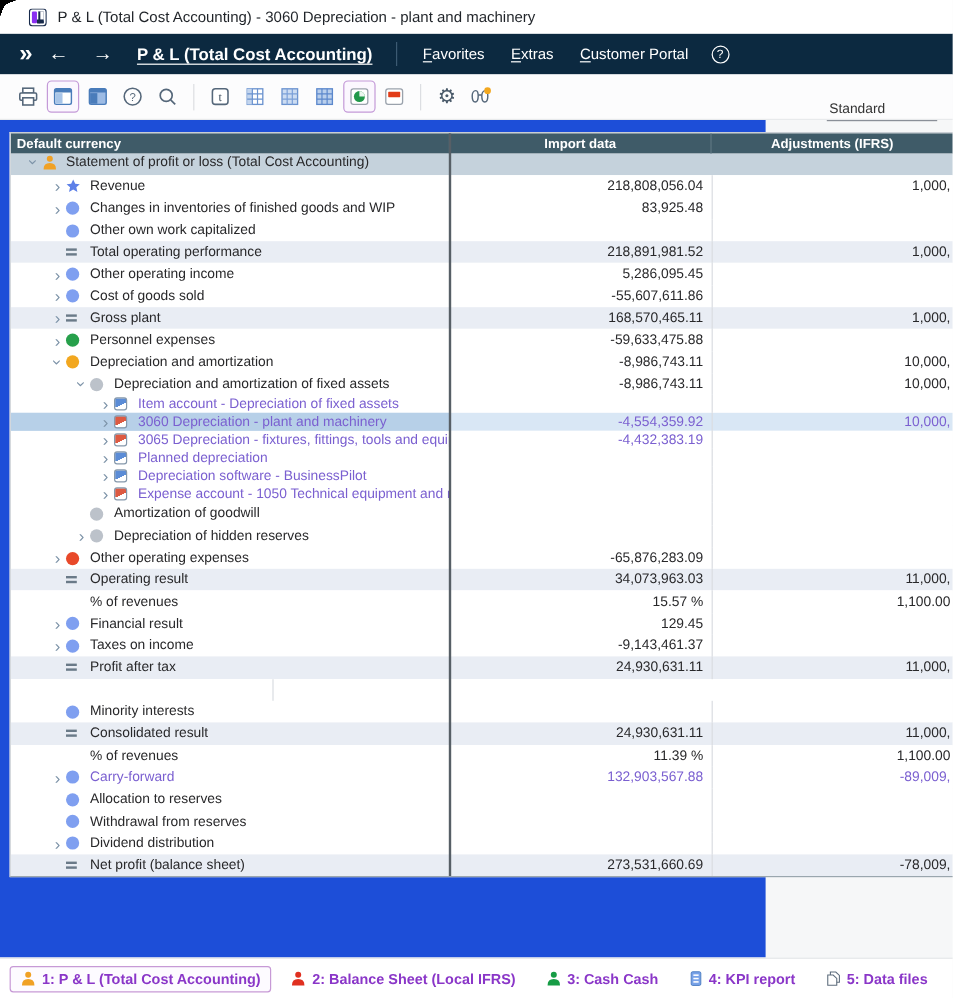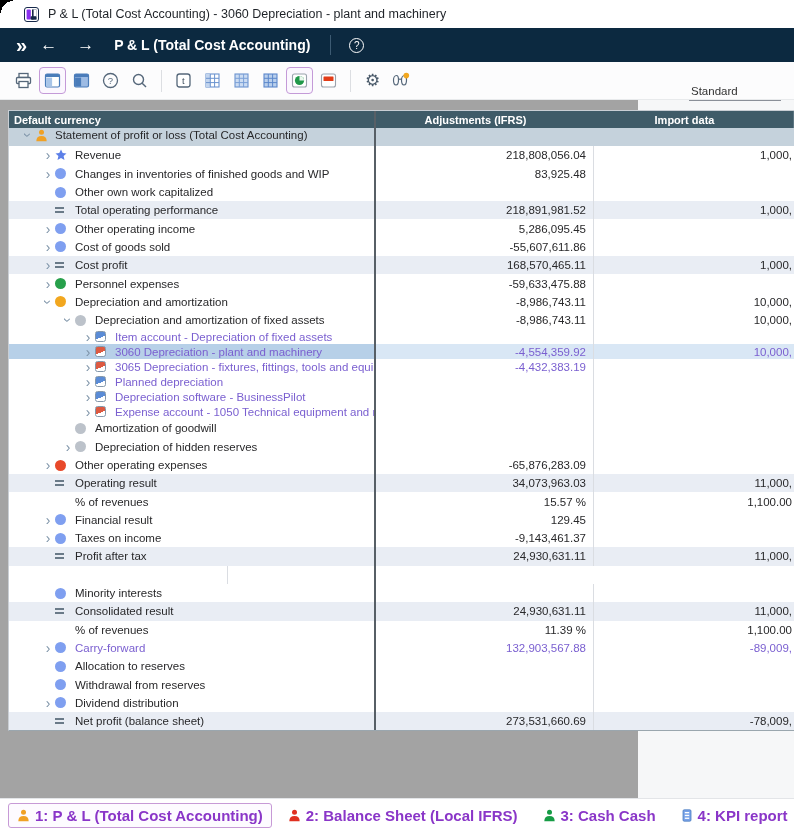--- a/index.html
+++ b/index.html
@@ -13,21 +13,21 @@
   .corner { position: absolute; left: 0; top: 0; width: 13px; height: 13px;
             background: radial-gradient(circle at 13px 13px, transparent 12px, #000 12px); }
   .logo { width: 15px; height: 15px; flex: none; }
   .title-text { font-size: 12.5px; color: #1f2328; }
 
   
   .navbar { height: 34px; background: #0c2940; display: flex; align-items: center;
             color: #fff; padding: 0 12px; }
   .nav-chev { font-size: 20px; font-weight: bold; letter-spacing: -1px; cursor: pointer; padding: 0 4px; }
   .nav-arrow { font-size: 17px; cursor: pointer; padding: 0 10px; }
-  .nav-title { font-size: 14px; font-weight: bold; 
+  .nav-title { font-size: 14px; font-weight: bold; text-decoration: underline;
                text-underline-offset: 3px; margin: 0 10px 0 10px; cursor: pointer; }
   .nav-div { width: 1px; height: 20px; background: #3c5a72; margin: 0 10px; }
   .nav-item { font-size: 12.5px; margin: 0 11px; cursor: pointer; }
   .nav-item u { text-underline-offset: 2px; }
   .nav-help { width: 15px; height: 15px; border: 1.2px solid #fff; border-radius: 50%;
               font-size: 10px; display: flex; align-items: center; justify-content: center;
               margin-left: 8px; cursor: pointer; }
 
   
   .toolbar { height: 38px; background: #fcfcfd; display: flex; align-items: center;
@@ -35,21 +35,21 @@
   .tbtn { width: 27px; height: 27px; display: flex; align-items: center; justify-content: center;
           margin: 0 1px; border: 1.5px solid transparent; border-radius: 4px; cursor: pointer; }
   .tbtn.sel { border-color: #c49ad8; background: #fbf7fe; }
   .tdiv { width: 1px; height: 22px; background: #dcdee2; margin: 0 7px; }
   .tb-spacer { flex: 1; }
   .profile { width: 92px; border-bottom: 1px solid #8a8f98; font-size: 11.5px; color: #333;
              padding: 3px 2px; margin-right: 4px; cursor: pointer; margin-top: 22px; }
   .gear-glyph { font-size: 17px; color: #4a5a6a; line-height: 1; }
 
   
-  .content { position: absolute; top: 100px; left: 0; width: 638px; height: 698px; background: #a3a3a3; }
+  .content { position: absolute; top: 100px; left: 0; width: 638px; height: 698px; background: #1d4ed8; }
   .grid { position: absolute; left: 8px; top: 10px; width: 786px; background: #fff;
           border-left: 1px solid #c9ced4; border-top: 1px solid #c9ced4;
           border-bottom: 1px solid #9aa6ae; overflow: hidden; }
   .ghead { display: flex; height: 17px; background: #3f5b68; color: #fff;
            font-size: 11px; font-weight: bold; }
   .gh { display: flex; align-items: center; border-right: 1px solid #5d7682; height: 100%; }
   .gh.c0 { width: 366px; padding-left: 5px; }
   .gh.c1 { width: 218px; justify-content: center; }
   .gh.c2 { width: 201px; justify-content: center; border-right: none; }
 
@@ -75,21 +75,21 @@
   .circ.sm { width: 10px; height: 10px; }
   .acct { width: 11px; height: 11px; border-radius: 2.5px; border: 1px solid #8598ab; display: inline-block; }
   .eqico { display: flex; flex-direction: column; gap: 2px; }
   .eqico i { display: block; width: 9px; height: 2px; background: #6a7a88; }
   .splitter { position: absolute; left: 365px; top: 0; bottom: 0; width: 2px; background: #575f66; }
 
   
   .tabbar { position: absolute; left: 0; top: 798px; width: 794px; height: 34px; background: #fff;
             border-top: 1px solid #e3e5e8; display: flex; align-items: center; padding: 0 8px;
             overflow: hidden; }
-  .tab { display: flex; align-items: center; gap: 5px; font-size: 15px; font-weight: bold;
+  .tab { display: flex; align-items: center; gap: 5px; font-size: 12px; font-weight: bold;
          color: #8a36c8; padding: 3px 8px; white-space: nowrap; cursor: pointer;
          border: 1px solid transparent; flex: none; }
   .tab.active { border: 1px solid #c79ad6; border-radius: 3px; background: #fdfbff; }
   .tab + .tab { margin-left: 7px; }
 </style>
 </head>
 <body>
 
 <div id="app">
 
@@ -105,20 +105,25 @@
     </svg>
     <span class="title-text">P &amp; L (Total Cost Accounting) - 3060 Depreciation - plant and machinery</span>
   </div>
 
   <div class="navbar">
     <span class="nav-chev">»</span>
     <span class="nav-arrow">←</span>
     <span class="nav-arrow">→</span>
     <span class="nav-title">P &amp; L (Total Cost Accounting)</span>
     <span class="nav-div"></span>
+    <span style="display:flex;align-items:center;">
+        <span class="nav-item"><u>F</u>avorites</span>
+        <span class="nav-item"><u>E</u>xtras</span>
+        <span class="nav-item"><u>C</u>ustomer Portal</span>
+      </span>
     <span class="nav-help">?</span>
   </div>
 
   <div class="toolbar">
     <span class="tbtn">
       <svg width="19" height="19" viewBox="0 0 19 19" fill="#fff" stroke="#55677a" stroke-width="1.3">
         <rect x="5" y="2.5" width="9" height="4"></rect>
           <rect x="2.5" y="6.5" width="14" height="6" rx="1"></rect>
           <rect x="5" y="10.5" width="9" height="6"></rect>
       </svg>
@@ -203,25 +208,25 @@
     <span class="tb-spacer"></span>
     <span class="profile">Standard</span>
   </div>
 
   <div class="content">
     <div class="grid">
       <div class="ghead">
         <div class="gh c0">
             <span>Default currency</span>
           </div>
+        <div class="gh c1">
+            <span>Import data</span>
+          </div>
         <div class="gh c2">
             <span>Adjustments (IFRS)</span>
-          </div>
-        <div class="gh c1">
-            <span>Import data</span>
           </div>
       </div>
       <div>
           <div class="trow r-section-header">
             <div class="c-label">
               <span style="width:12px;flex:none"></span>
               <span class="chev down">›</span>
               <span class="islot">
                 <svg width="13" height="13" viewBox="0 0 13 13">
                   <circle cx="6.5" cy="3.3" r="2.5" fill="#f0a125"></circle>
@@ -313,21 +318,21 @@
           <div class="trow r-subtotal">
             <div class="c-label">
               <span style="width:32px;flex:none"></span>
               <span class="chev">›</span>
               <span class="islot">
                 <span class="eqico">
                   <i></i>
                   <i></i>
                 </span>
               </span>
-              <span class="lbl">Cost profit</span>
+              <span class="lbl">Gross plant</span>
             </div>
             <div class="c-imp">168,570,465.11</div>
             <div class="c-adj">1,000,</div>
           </div>
           <div class="trow">
             <div class="c-label">
               <span style="width:32px;flex:none"></span>
               <span class="chev">›</span>
               <span class="islot">
                 <span class="circ" style="background:#27a04b"></span>

